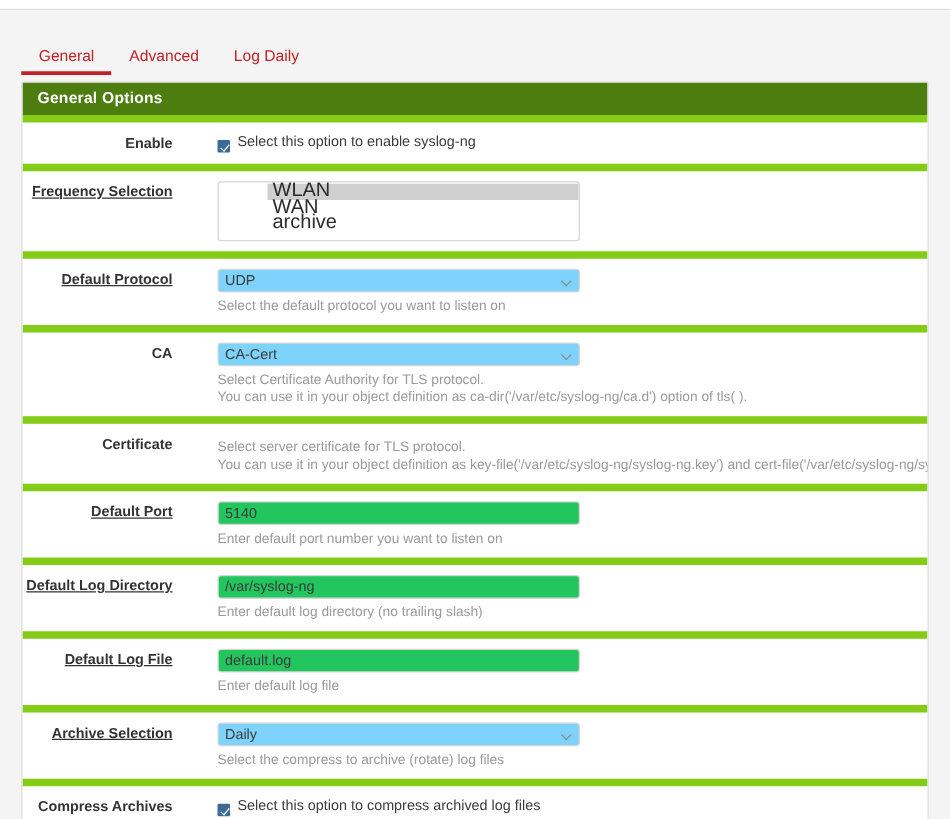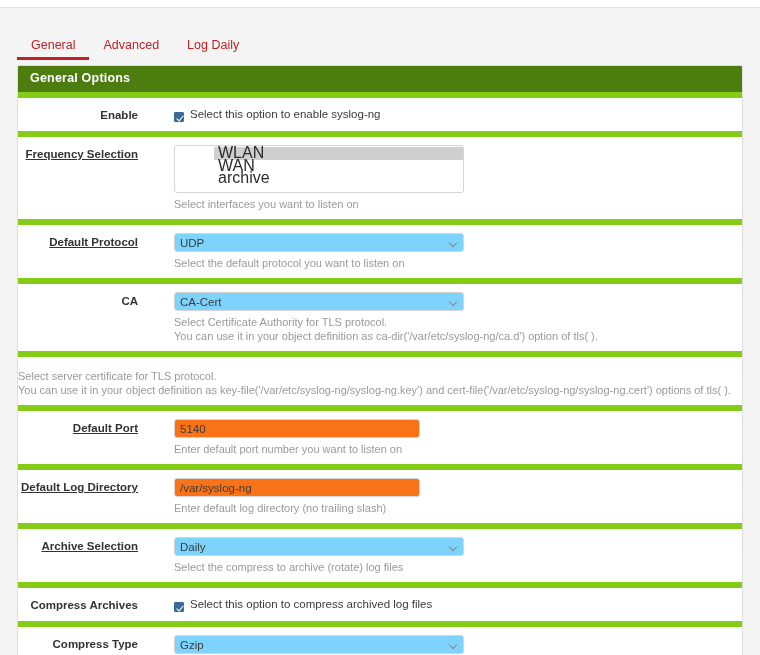--- a/index.html
+++ b/index.html
@@ -104,25 +104,25 @@
     color: #9a9a9a;
     line-height: 14px;
     margin-top: 4px;
     white-space: nowrap;
   }
   .help.l2 { margin-top: 0px; }
 
   
   .txt {
     display: block;
-    width: 246px;
+    width: 290px;
     height: 19px;
     border: 1px solid #d6d6d6;
     border-radius: 3px;
-    background: #f97316;
+    background: #22c55e;
     font-family: "Liberation Sans", sans-serif;
     font-size: 11.5px;
     color: #3b3b3b;
     padding: 0 5px;
     line-height: 17px;
     outline: none;
   }
 
   .sel {
     position: relative;
@@ -246,21 +246,20 @@
     <div class="row">
       <div class="row-label">
         <span class="ul">Frequency Selection</span>
       </div>
       <div class="row-ctrl">
         <div class="listbox">
           <div class="opt sel-opt">WLAN</div>
           <div class="opt">WAN</div>
           <div class="opt">archive</div>
         </div>
-        <div class="help">Select interfaces you want to listen on</div>
       </div>
     </div>
 
     <div class="row">
       <div class="row-label">
         <span class="ul">Default Protocol</span>
       </div>
       <div class="row-ctrl">
         <div class="sel">
           <span>UDP</span>
@@ -278,20 +277,23 @@
         <div class="sel">
           <span>CA-Cert</span>
           <span class="caret"></span>
         </div>
         <div class="help">Select Certificate Authority for TLS protocol.</div>
         <div class="help l2">You can use it in your object definition as ca-dir('/var/etc/syslog-ng/ca.d') option of tls( ).</div>
       </div>
     </div>
 
     <div class="row">
+      <div class="row-label">
+        <span>Certificate</span>
+      </div>
       <div class="row-ctrl">
         <div class="help">Select server certificate for TLS protocol.</div>
         <div class="help l2">You can use it in your object definition as key-file('/var/etc/syslog-ng/syslog-ng.key') and cert-file('/var/etc/syslog-ng/syslog-ng.cert') options of tls( ).</div>
       </div>
     </div>
 
     <div class="row">
       <div class="row-label">
         <span class="ul">Default Port</span>
       </div>
@@ -304,20 +306,29 @@
     <div class="row">
       <div class="row-label">
         <span class="ul">Default Log Directory</span>
       </div>
       <div class="row-ctrl">
         <input class="txt" type="text" value="/var/syslog-ng" style="">
         <div class="help">Enter default log directory (no trailing slash)</div>
       </div>
     </div>
 
+    <div class="row">
+      <div class="row-label">
+        <span class="ul">Default Log File</span>
+      </div>
+      <div class="row-ctrl">
+        <input class="txt" type="text" value="default.log" style="">
+        <div class="help">Enter default log file</div>
+      </div>
+    </div>
 
     <div class="row">
       <div class="row-label">
         <span class="ul">Archive Selection</span>
       </div>
       <div class="row-ctrl">
         <div class="sel">
           <span>Daily</span>
           <span class="caret"></span>
         </div>

